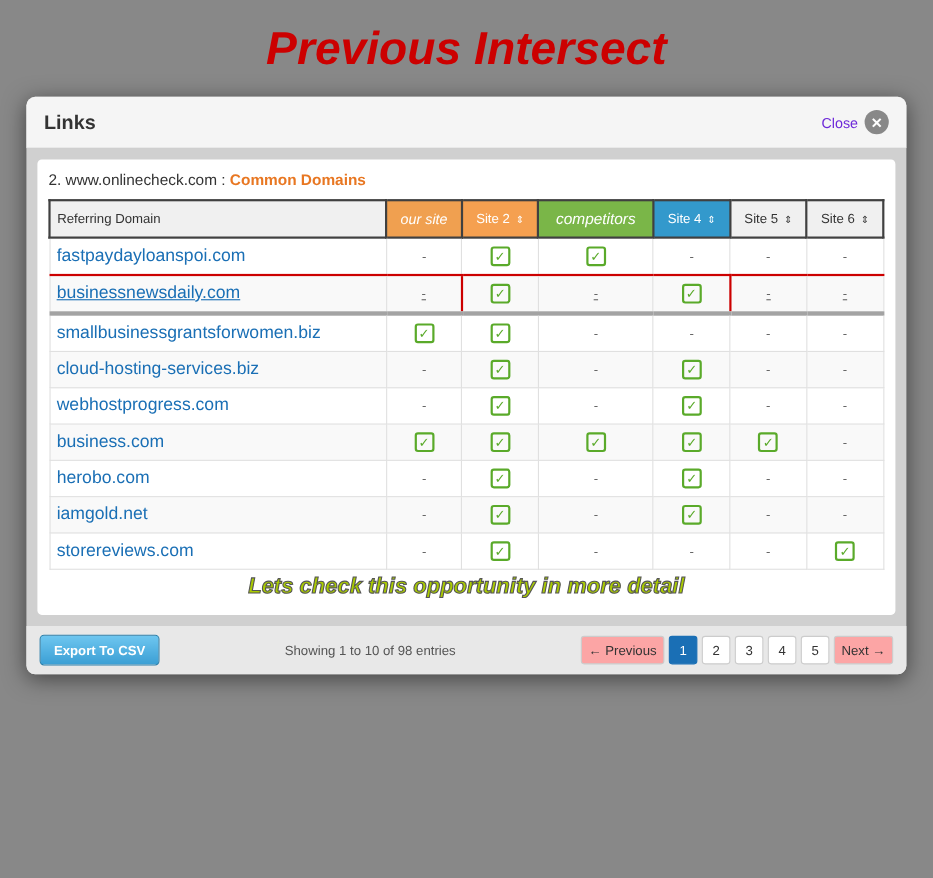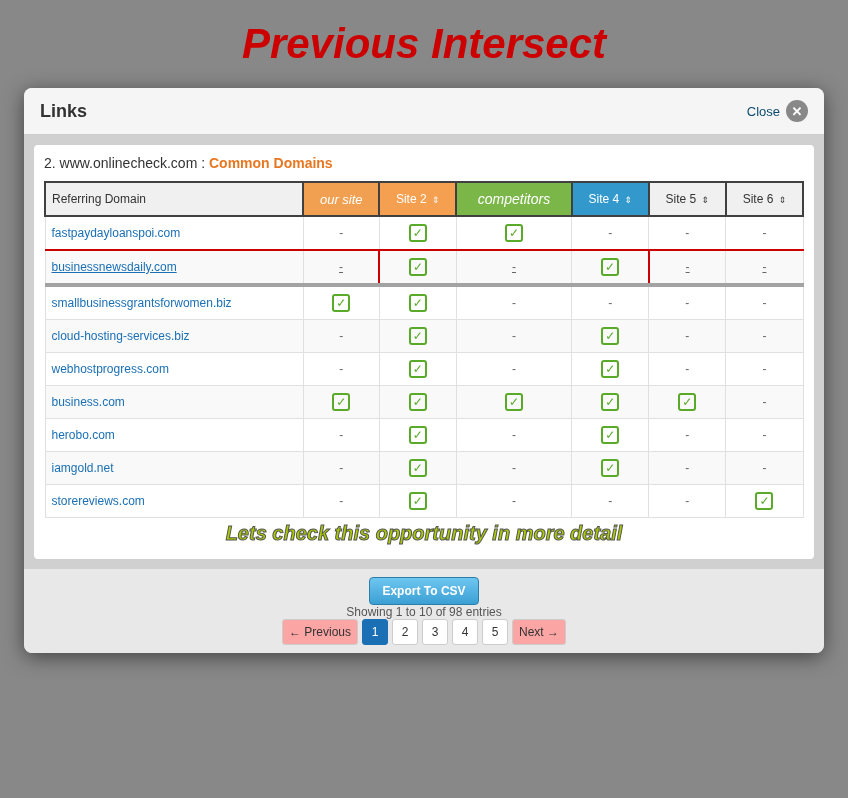--- a/index.html
+++ b/index.html
@@ -42,21 +42,21 @@
       font-weight: bold;
       color: #333;
     }
     .modal-close-area {
       display: flex;
       align-items: center;
       gap: 6px;
     }
     .close-text {
       font-size: 13px;
-      color: #0c4a6e;
+      color: #6d28d9;
     }
     .close-btn {
       width: 22px;
       height: 22px;
       background: #888;
       border-radius: 50%;
       display: flex;
       align-items: center;
       justify-content: center;
       cursor: pointer;
@@ -111,21 +111,21 @@
     tbody tr td {
       border: 1px solid #e0e0e0;
       padding: 7px 6px;
       text-align: center;
       color: #666;
       font-size: 12px;
     }
     tbody tr td:first-child {
       text-align: left;
       color: #1a6fb5;
-      font-size: 12px;
+      font-size: 16px;
       margin-top: 12px;
     }
     tbody tr td a {
       color: #1a6fb5;
       text-decoration: none;
     }
     tbody tr:nth-child(even) td {
       background: #f9f9f9;
     }
     .check-icon {
@@ -163,21 +163,20 @@
       position: relative;
       z-index: 10;
     }
     .modal-footer {
       background: #e8e8e8;
       border-radius: 0 0 8px 8px;
       padding: 8px 12px;
       display: flex;
       align-items: center;
       justify-content: space-between;
-      flex-direction: column;
     }
     .export-btn {
       background: linear-gradient(to bottom, #6ec6f0, #3b9fd4);
       border: 1px solid #2a7faa;
       border-radius: 4px;
       color: white;
       font-size: 12px;
       font-weight: bold;
       padding: 6px 12px;
       cursor: pointer;

